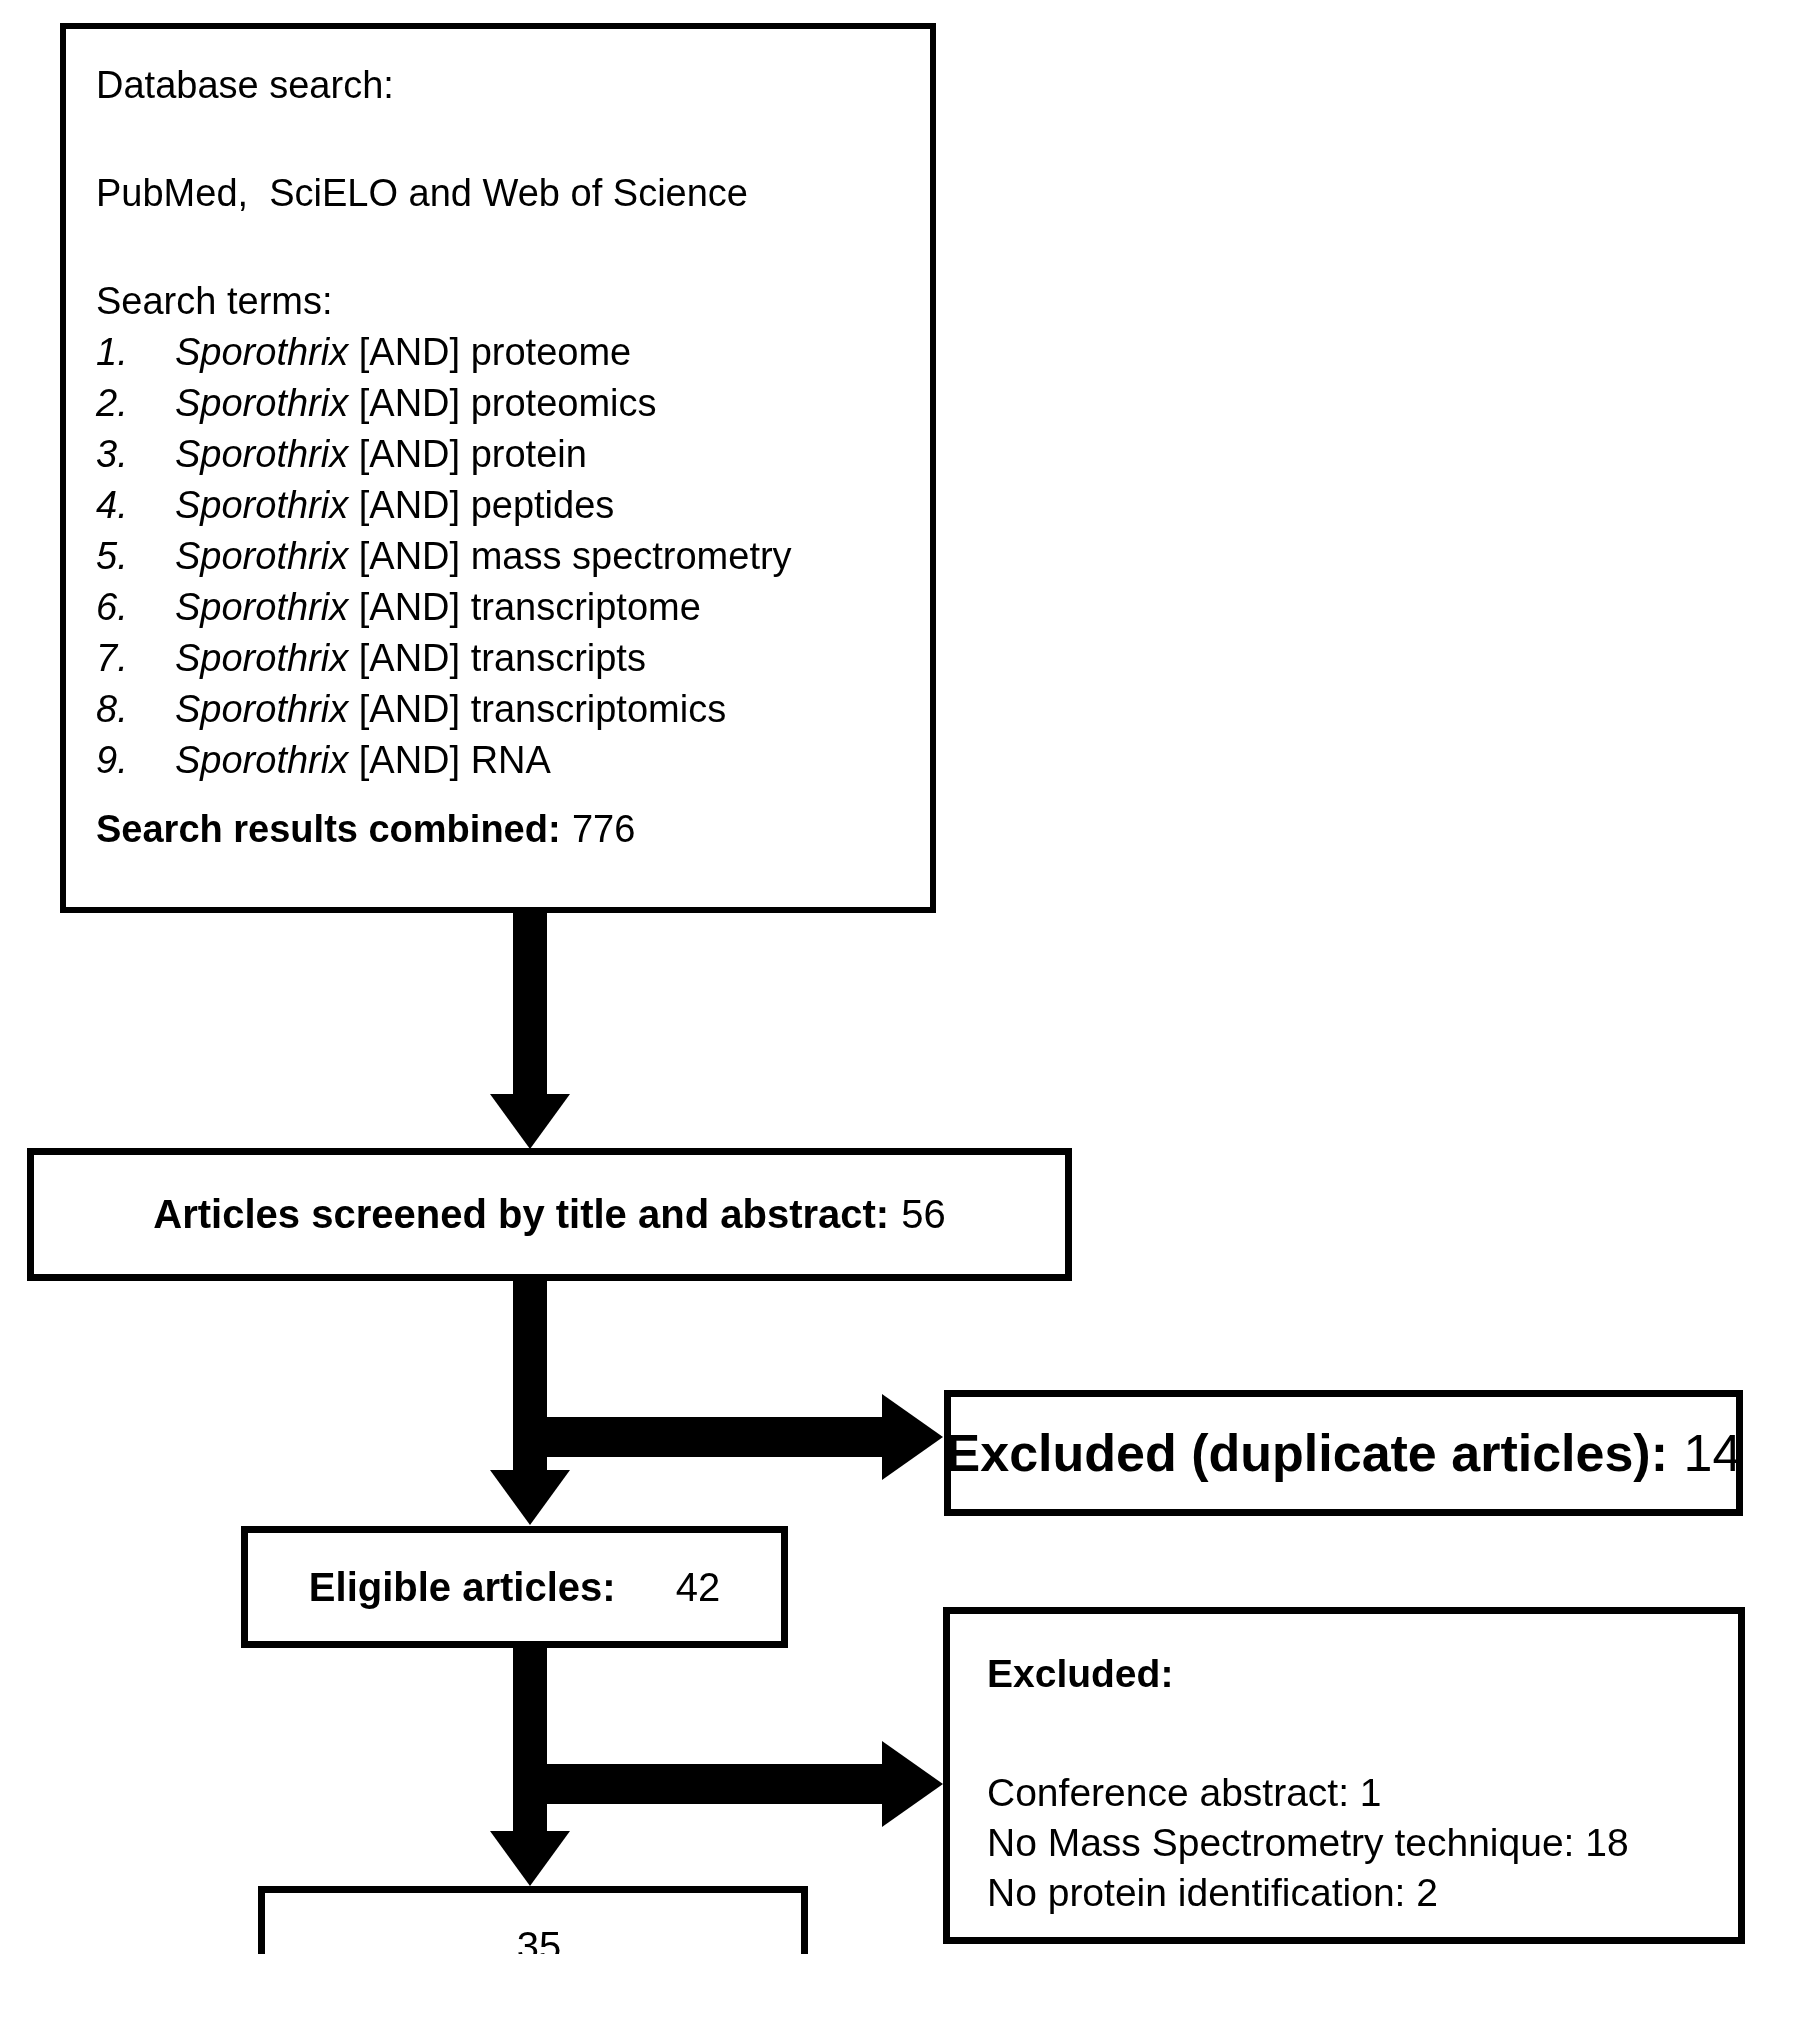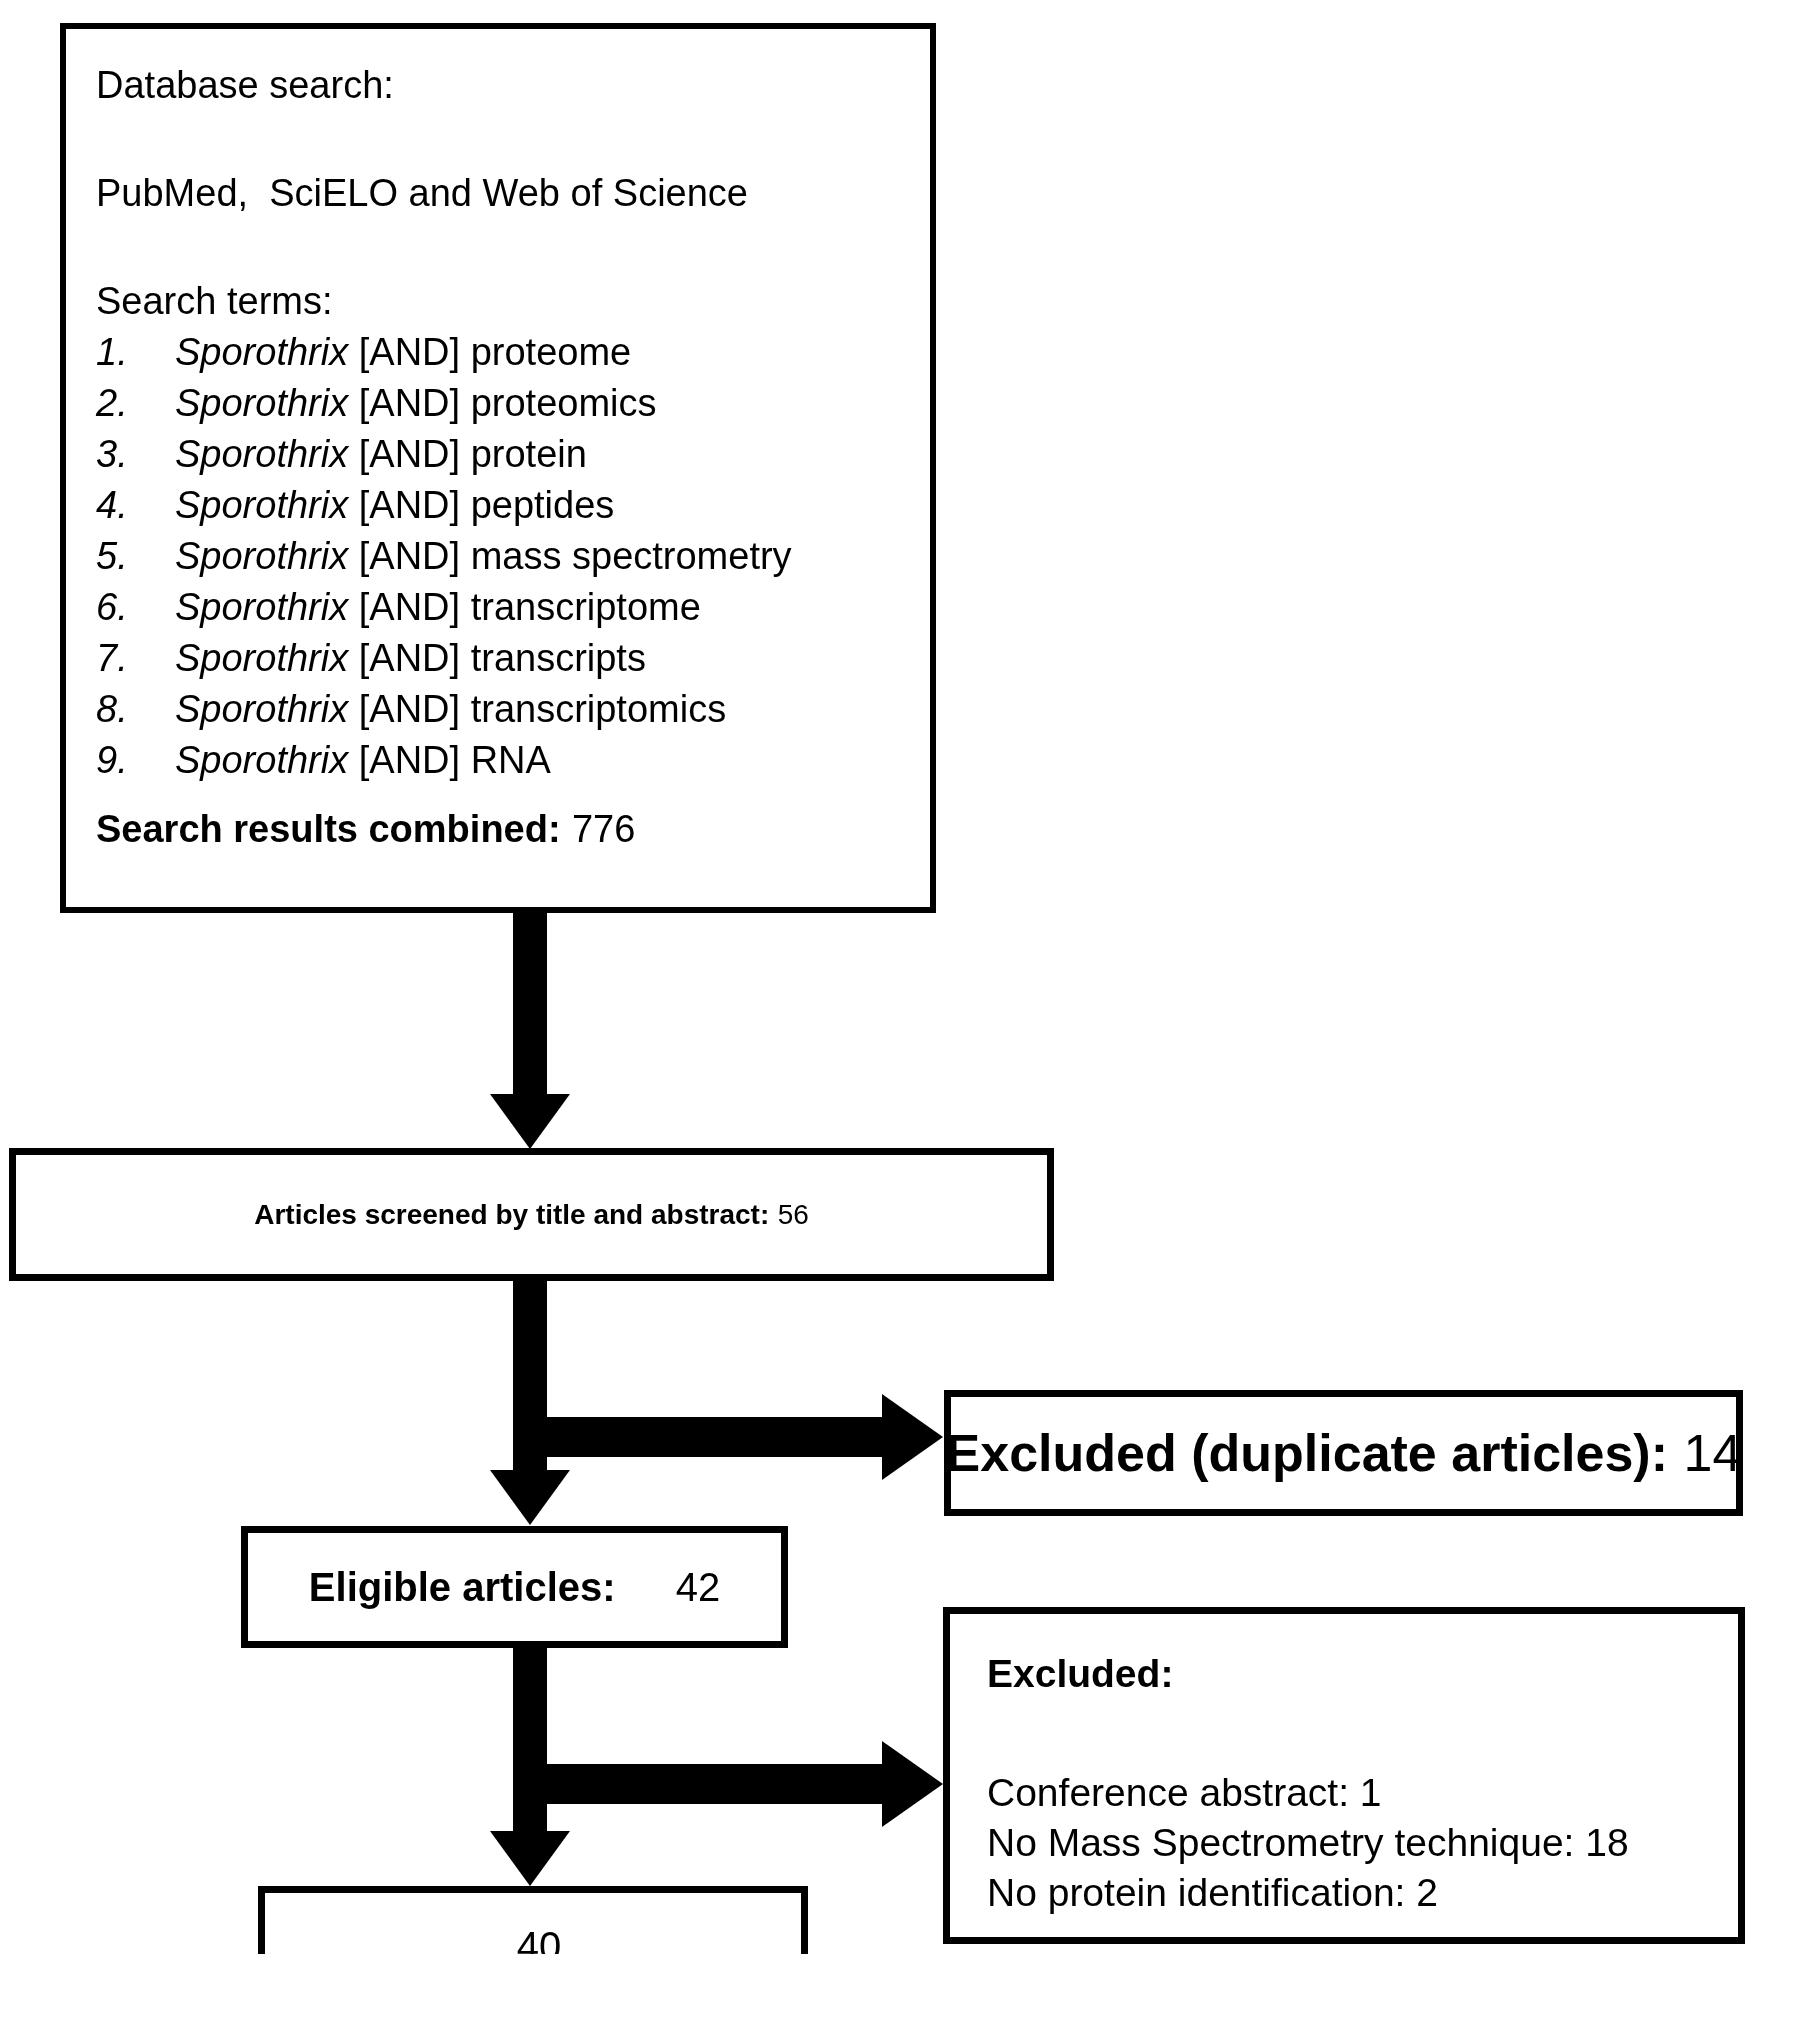--- a/index.html
+++ b/index.html
@@ -38,22 +38,22 @@
     font-size: 38px; line-height: 51px;
   }
   .sp-lg { height: 57px; }
   .sp-sm { height: 18.4px; }
   .term-item { display: flex; }
   .term-num { width: 79px; font-style: italic; flex: 0 0 auto; }
   .genus { font-style: italic; }
 
   
   #box-screened {
-    left: 9px; top: 1148px; width: 1045px; height: 133px;
-    font-size: 28px;
+    left: 27px; top: 1148px; width: 1045px; height: 133px;
+    font-size: 40px;
   }
   #box-excluded1 {
     left: 944px; top: 1390px; width: 799px; height: 126px;
     font-size: 52px;
   }
   #box-eligible {
     left: 241px; top: 1526px; width: 547px; height: 122px;
     font-size: 40px;
     gap: 48px;
   }
@@ -173,17 +173,17 @@
 
   <div id="box-excluded2" class="fbox">
     <div><b class="blabel">Excluded:</b></div>
     <div class="sp-mid"></div>
     <div>Conference abstract: 1</div>
     <div>No Mass Spectrometry technique: 18</div>
     <div>No protein identification: 2</div>
   </div>
 
   <div id="box-included" class="fbox center-box">
-      <span class="val">40</span>
+      <span class="val">35</span>
   </div>
 
 </div>
 
 
 </body></html>

